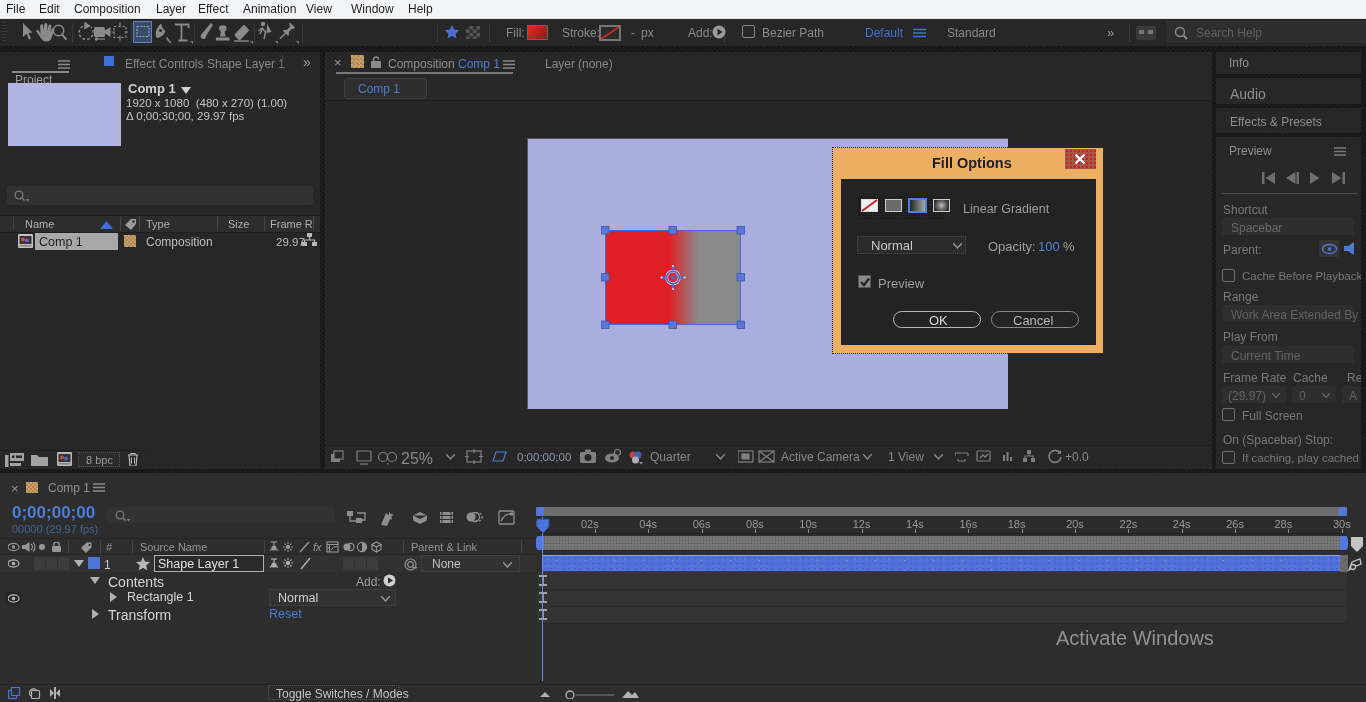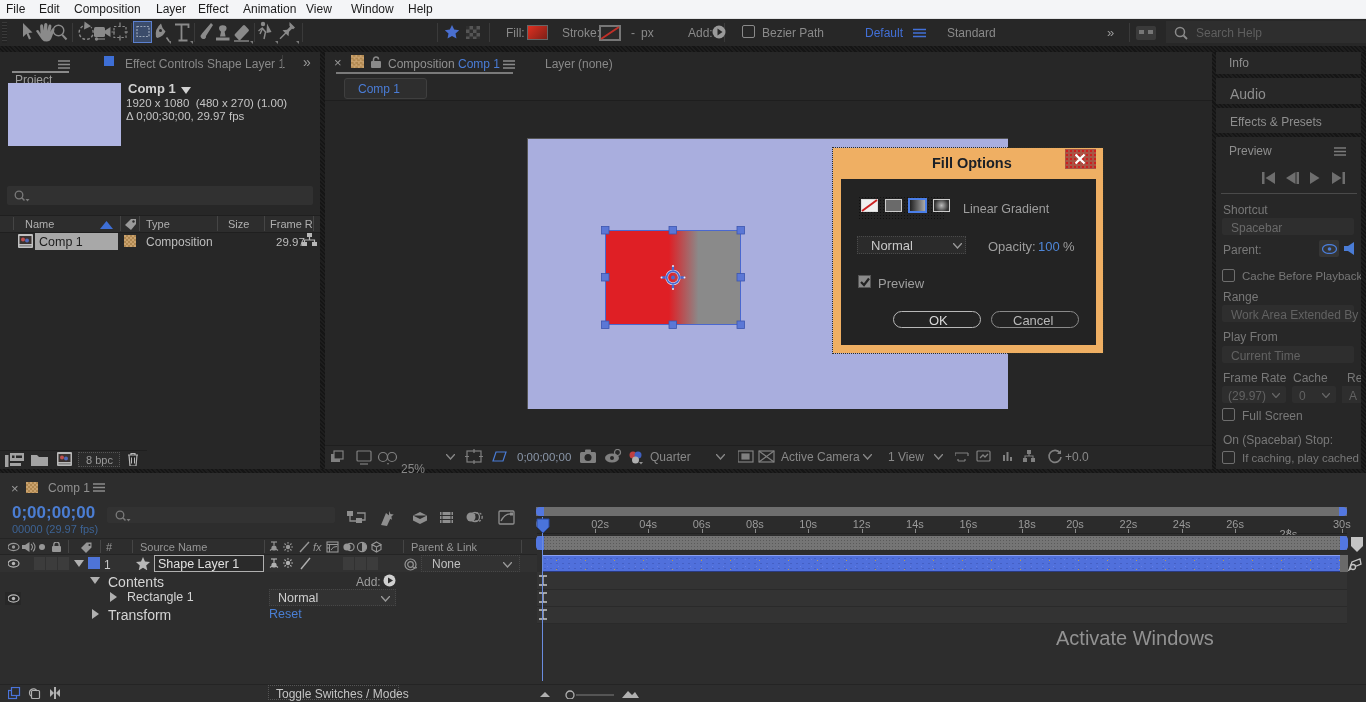--- a/index.html
+++ b/index.html
@@ -289,21 +289,21 @@
 <div class="abs" style="left:0;top:393px;width:887px;height:24px;background:#272727;border-top:1px solid #1e1e1e"></div>
 <svg class="abs" style="left:6px;top:398px" width="310" height="16" fill="none" stroke="#808080" stroke-width="1.2">
   <rect x="0" y="4" width="9" height="8" fill="#808080" stroke="none"></rect>
         <rect x="3" y="1" width="9" height="8" fill="#272727"></rect>
   <rect x="26" y="1" width="14" height="10" rx="1"></rect>
         <path d="M29 14 h8"></path>
   <circle cx="52" cy="7" r="4.5"></circle>
         <circle cx="61" cy="7" r="4.5"></circle>
         <path d="M56 13 h2 l-1 2 Z" fill="#808080" stroke="none"></path>
 </svg>
-<span class="abs" style="left:76px;top:410px;color:#888;font-size:12px">25%</span>
+<span class="abs" style="left:76px;top:398px;color:#888;font-size:16px">25%</span>
 <svg class="abs" style="left:121px;top:402px" width="9" height="6">
         <path d="M0 0 L4.5 5 L9 0" stroke="#888" fill="none" stroke-width="1.4"></path>
       </svg>
 <svg class="abs" style="left:140px;top:397px" width="45" height="17" fill="none" stroke="#808080" stroke-width="1.2">
   <rect x="2" y="2" width="14" height="11"></rect>
         <path d="M9 0 v4 M9 11 v4 M0 7.5 h4 M14 7.5 h4"></path>
   <path d="M28 12 L31 3 L41 3 L38 12 Z" stroke="#4a7cd6"></path>
 </svg>
 <span class="abs" style="left:192px;top:399px;color:#8a96a8;font-size:11.5px">0;00;00;00</span>
 <svg class="abs" style="left:255px;top:397px" width="130" height="17" fill="#808080">
@@ -661,47 +661,47 @@
 
 <div class="abs" style="left:537px;top:0;width:810px;height:211px;background:#2d2d2d"></div>
 
 <div class="abs" style="left:536px;top:34px;width:811px;height:9px;background:#6e6e6e"></div>
 <div class="abs" style="left:536px;top:34px;width:8px;height:9px;background:#5377e0;border-radius:4px 0 0 4px"></div>
 <div class="abs" style="left:1339px;top:34px;width:8px;height:9px;background:#5377e0;border-radius:0 4px 4px 0"></div>
 
 <div class="abs" style="left:537px;top:43px;width:810px;height:18px;background:#2b2b2b;border-bottom:1px solid #222" id="ruler">
         <span style="position:absolute;top:2px;left:-9.5px;width:28px;text-align:center;color:#9a9a9a;font-size:11px">0s</span>
         <div style="position:absolute;bottom:0;left:4.5px;width:1px;height:4px;background:#8a8a8a"></div>
-        <span style="position:absolute;top:2px;left:43.9px;width:28px;text-align:right;color:#9a9a9a;font-size:11px">02s</span>
+        <span style="position:absolute;top:2px;left:43.9px;width:28px;text-align:left;color:#9a9a9a;font-size:11px">02s</span>
         <div style="position:absolute;bottom:0;left:57.9px;width:1px;height:4px;background:#8a8a8a"></div>
         <span style="position:absolute;top:2px;left:97.2px;width:28px;text-align:center;color:#9a9a9a;font-size:11px">04s</span>
         <div style="position:absolute;bottom:0;left:111.2px;width:1px;height:4px;background:#8a8a8a"></div>
         <span style="position:absolute;top:2px;left:150.6px;width:28px;text-align:center;color:#9a9a9a;font-size:11px">06s</span>
         <div style="position:absolute;bottom:0;left:164.6px;width:1px;height:4px;background:#8a8a8a"></div>
         <span style="position:absolute;top:2px;left:203.9px;width:28px;text-align:center;color:#9a9a9a;font-size:11px">08s</span>
         <div style="position:absolute;bottom:0;left:217.9px;width:1px;height:4px;background:#8a8a8a"></div>
         <span style="position:absolute;top:2px;left:257.2px;width:28px;text-align:center;color:#9a9a9a;font-size:11px">10s</span>
         <div style="position:absolute;bottom:0;left:271.2px;width:1px;height:4px;background:#8a8a8a"></div>
         <span style="position:absolute;top:2px;left:310.6px;width:28px;text-align:center;color:#9a9a9a;font-size:11px">12s</span>
         <div style="position:absolute;bottom:0;left:324.6px;width:1px;height:4px;background:#8a8a8a"></div>
         <span style="position:absolute;top:2px;left:363.9px;width:28px;text-align:center;color:#9a9a9a;font-size:11px">14s</span>
         <div style="position:absolute;bottom:0;left:377.9px;width:1px;height:4px;background:#8a8a8a"></div>
         <span style="position:absolute;top:2px;left:417.3px;width:28px;text-align:center;color:#9a9a9a;font-size:11px">16s</span>
         <div style="position:absolute;bottom:0;left:431.3px;width:1px;height:4px;background:#8a8a8a"></div>
-        <span style="position:absolute;top:2px;left:470.7px;width:28px;text-align:right;color:#9a9a9a;font-size:11px">18s</span>
+        <span style="position:absolute;top:2px;left:470.7px;width:28px;text-align:left;color:#9a9a9a;font-size:11px">18s</span>
         <div style="position:absolute;bottom:0;left:484.7px;width:1px;height:4px;background:#8a8a8a"></div>
         <span style="position:absolute;top:2px;left:524.0px;width:28px;text-align:center;color:#9a9a9a;font-size:11px">20s</span>
         <div style="position:absolute;bottom:0;left:538.0px;width:1px;height:4px;background:#8a8a8a"></div>
         <span style="position:absolute;top:2px;left:577.4px;width:28px;text-align:center;color:#9a9a9a;font-size:11px">22s</span>
         <div style="position:absolute;bottom:0;left:591.4px;width:1px;height:4px;background:#8a8a8a"></div>
         <span style="position:absolute;top:2px;left:630.7px;width:28px;text-align:center;color:#9a9a9a;font-size:11px">24s</span>
         <div style="position:absolute;bottom:0;left:644.7px;width:1px;height:4px;background:#8a8a8a"></div>
         <span style="position:absolute;top:2px;left:684.1px;width:28px;text-align:center;color:#9a9a9a;font-size:11px">26s</span>
         <div style="position:absolute;bottom:0;left:698.1px;width:1px;height:4px;background:#8a8a8a"></div>
-        <span style="position:absolute;top:12px;left:737.4px;width:28px;text-align:center;color:#9a9a9a;font-size:11px">28s</span>
+        <span style="position:absolute;top:2px;left:737.4px;width:28px;text-align:left;color:#9a9a9a;font-size:11px">28s</span>
         <div style="position:absolute;bottom:0;left:751.4px;width:1px;height:4px;background:#8a8a8a"></div>
         <span style="position:absolute;top:2px;left:790.8px;width:28px;text-align:center;color:#9a9a9a;font-size:11px">30s</span>
         <div style="position:absolute;bottom:0;left:804.8px;width:1px;height:4px;background:#8a8a8a"></div>
       </div>
 
 <div class="abs" style="left:537px;top:62px;width:810px;height:16px;background:#2b2b2b"></div>
 <div class="abs" style="left:537px;top:63px;width:810px;height:14px;background:#757575;background-image:radial-gradient(#5a5a5a 0.8px,transparent 0.8px);background-size:3px 3px"></div>
 <div class="abs" style="left:536px;top:63px;width:8px;height:14px;background:#5377e0;border-radius:4px 0 0 4px"></div>
 <div class="abs" style="left:1340px;top:63px;width:8px;height:14px;background:#5377e0;border-radius:0 4px 4px 0"></div>
 

